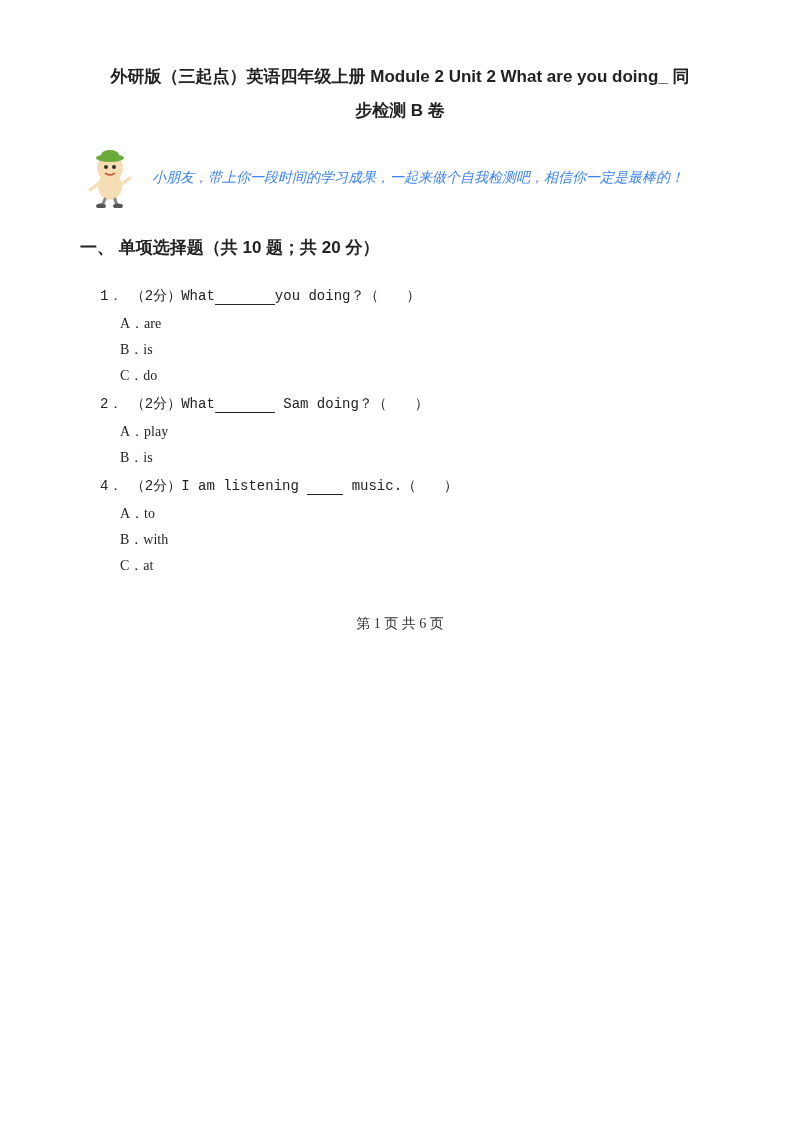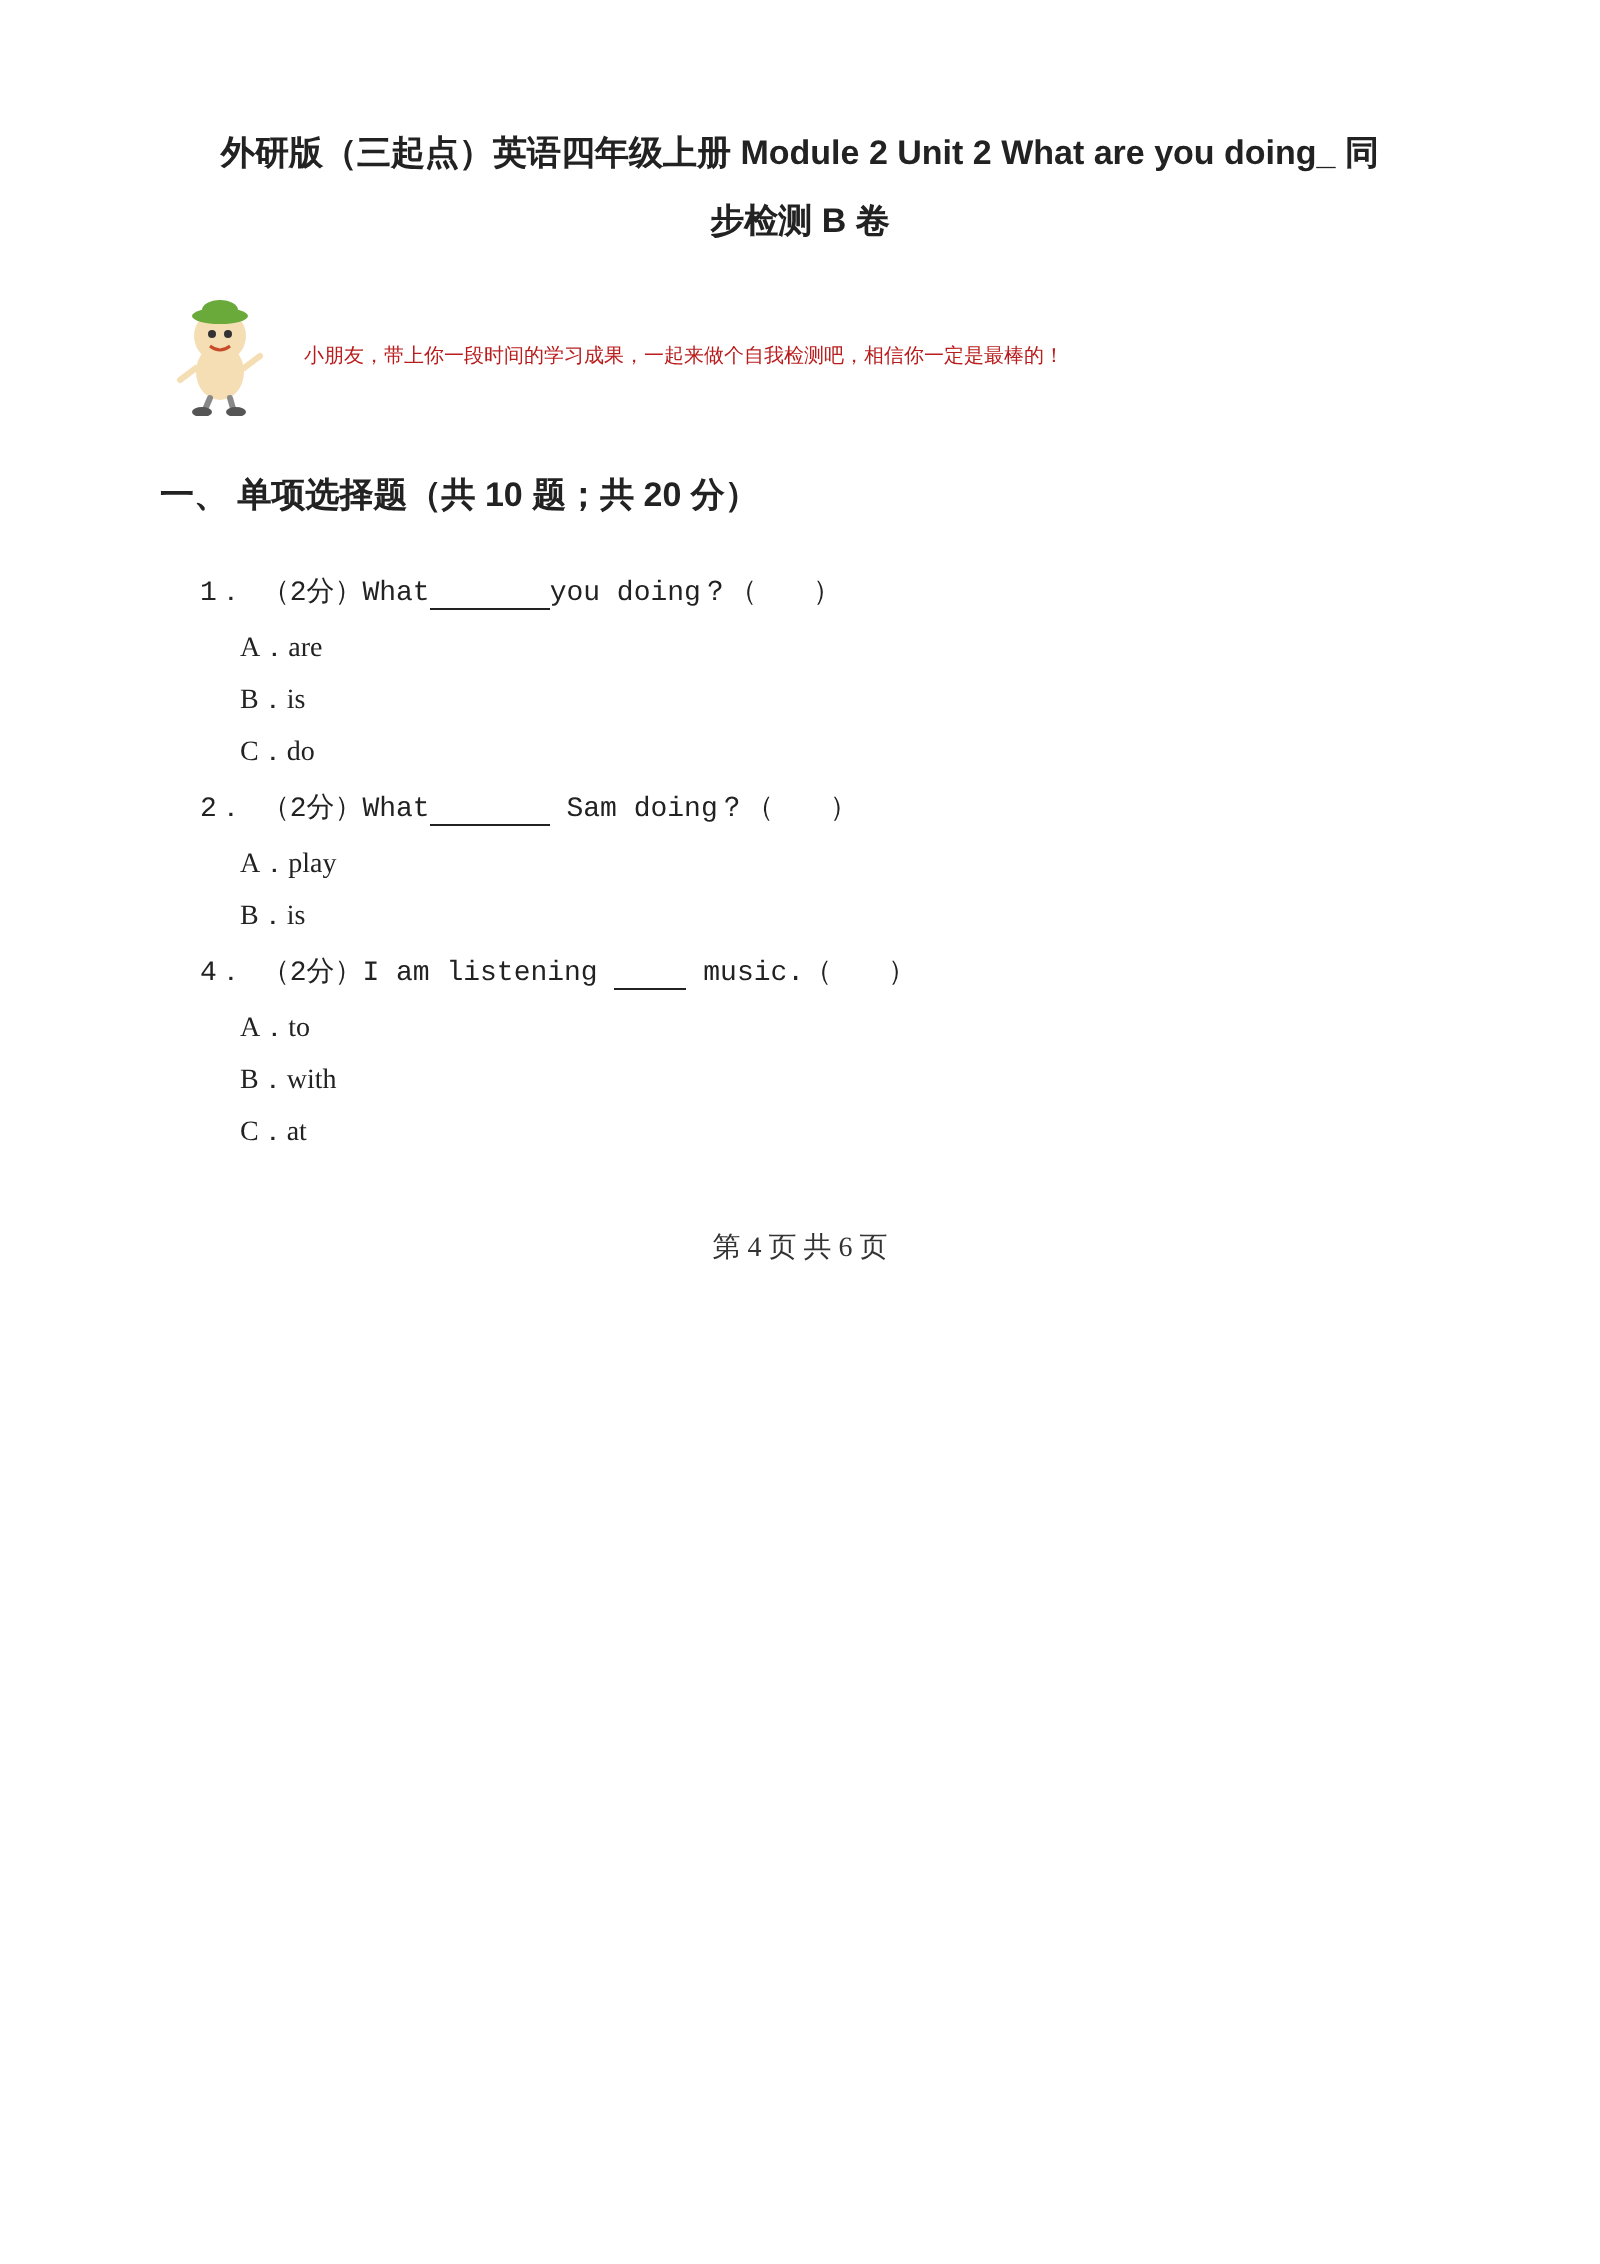--- a/index.html
+++ b/index.html
@@ -29,22 +29,23 @@
       align-items: center;
       margin-bottom: 28px;
     }
     .mascot-img {
       width: 60px;
       height: 60px;
       margin-right: 12px;
       flex-shrink: 0;
     }
     .mascot-text {
-      font-size: 10px;
-      color: #b91c1c;
+      font-size: 14px;
+      color: #3b82f6;
+      font-style: italic;
     }
     .section-title {
       font-size: 17px;
       font-weight: bold;
       font-family: "SimHei", "黑体", sans-serif;
       margin-bottom: 28px;
     }
     .question-block {
       margin-bottom: 10px;
       margin-left: 20px;
@@ -152,15 +153,15 @@
         <span>4．</span>
         <span>（2分）I am listening <span class="blank-short"></span> music.（　　）</span>
       </div>
       <div class="option-line">A．to</div>
       <div class="option-line">B．with</div>
       <div class="option-line">C．at</div>
     </div>
 
   </div>
 
-  <div class="page-footer">第 4 页 共 6 页</div>
+  <div class="page-footer">第 1 页 共 6 页</div>
 
 </div>
 
 </body></html>

